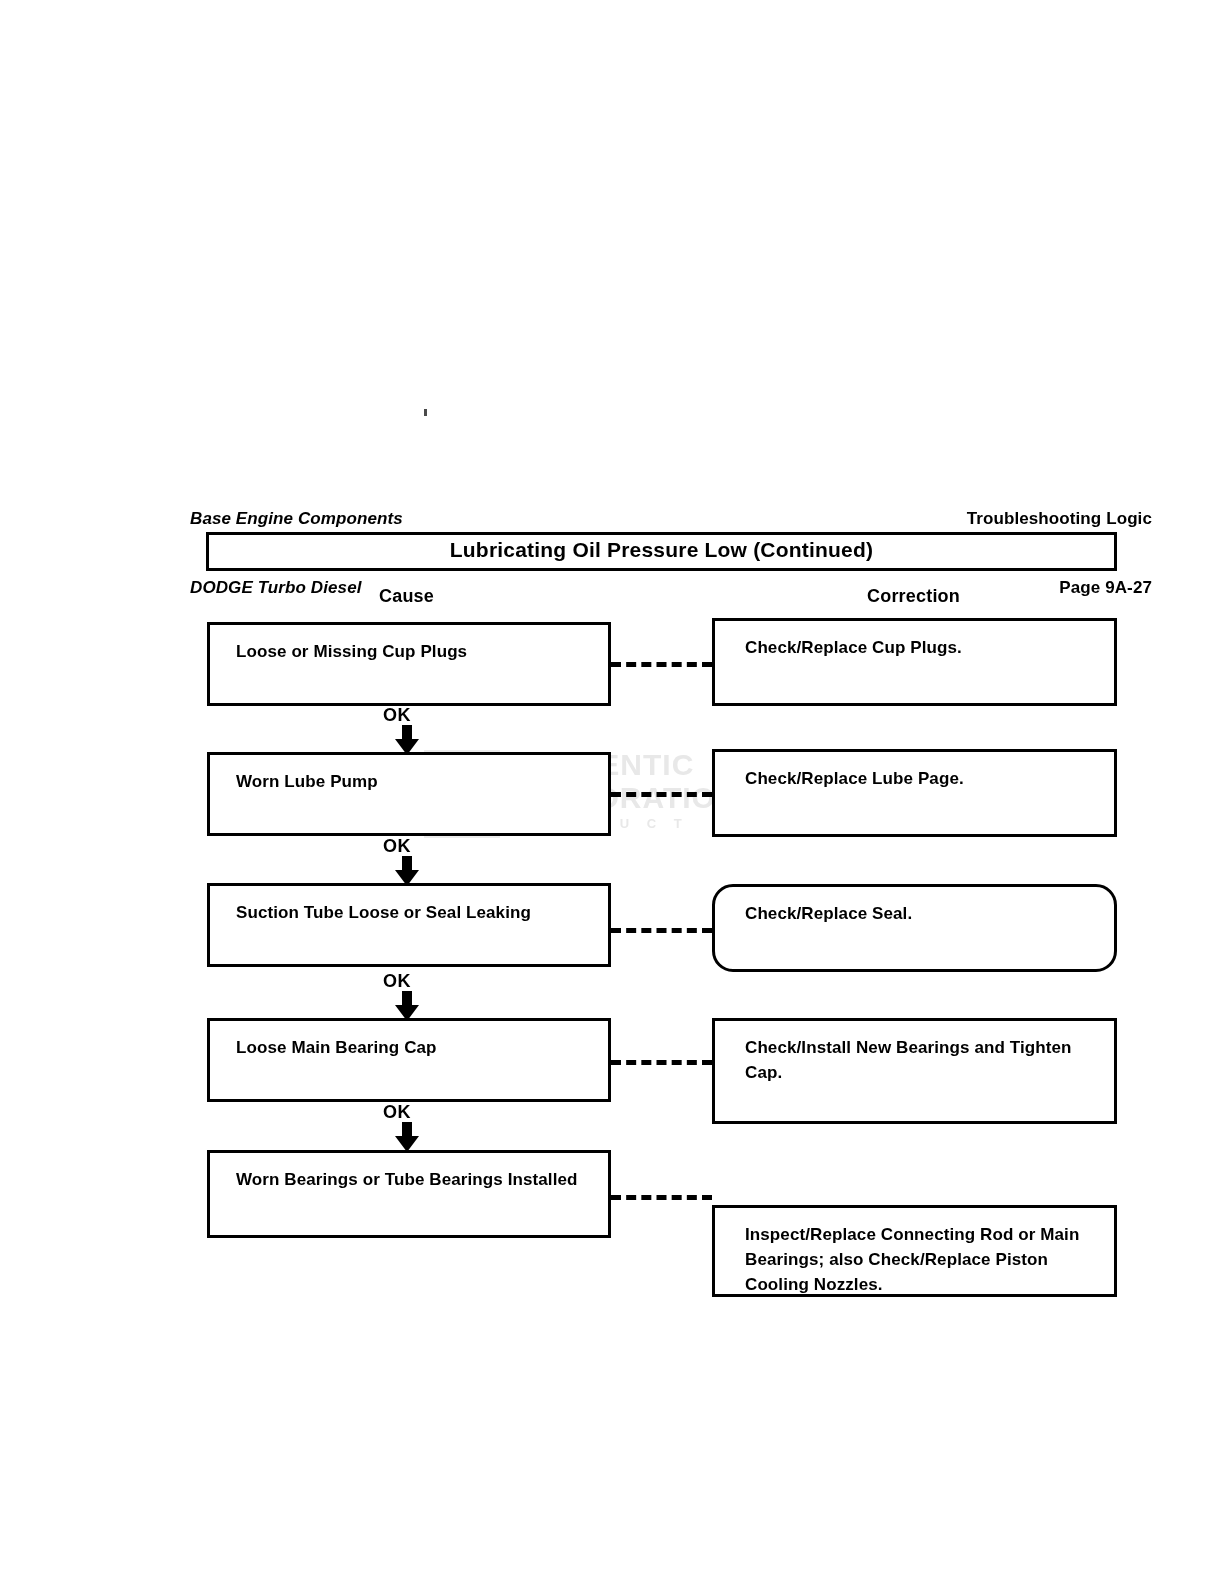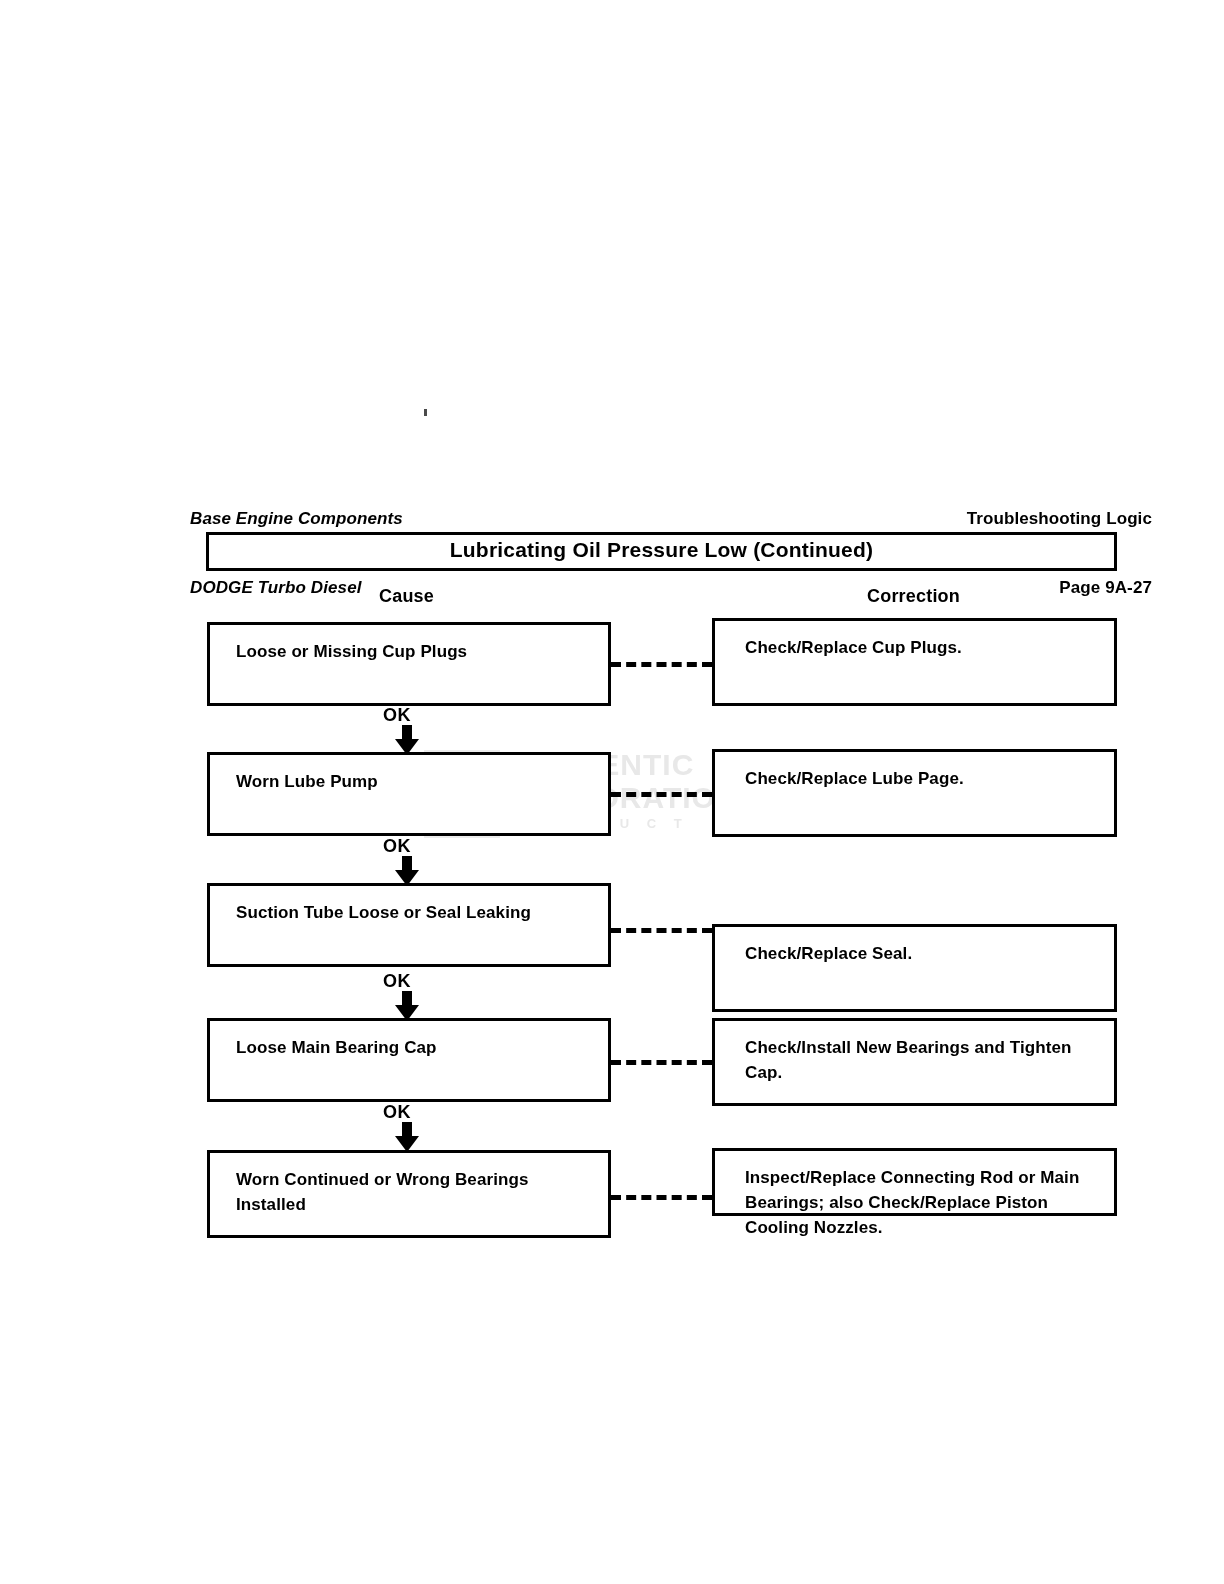--- a/index.html
+++ b/index.html
@@ -275,54 +275,54 @@
       <div class="shaft"></div>
         <div class="head"></div>
     </div>
   </div>
 
   <div class="row">
     <div class="node node-cause" style="top:883px; height:84px;">
       <div class="node-text">Suction Tube Loose or Seal Leaking</div>
     </div>
     <div class="link" style="top:928px;"></div>
-    <div class="node node-correction" style="top:924px; height:88px;">
+    <div class="node node-correction" style="top:884px; height:88px;border-radius:21px;">
       <div class="node-text">Check/Replace Seal.</div>
     </div>
   </div>
 
   <div class="ok-group">
     <div class="ok-label" style="top:971px;">OK</div>
     <div class="ok-arrow" style="top:991px;">
       <div class="shaft"></div>
         <div class="head"></div>
     </div>
   </div>
 
   <div class="row">
     <div class="node node-cause" style="top:1018px; height:84px;">
       <div class="node-text">Loose Main Bearing Cap</div>
     </div>
     <div class="link" style="top:1060px;"></div>
-    <div class="node node-correction" style="top:1018px; height:88px;">
+    <div class="node node-correction" style="top:1018px; height:106px;">
       <div class="node-text">Check/Install New Bearings and Tighten Cap.</div>
     </div>
   </div>
 
   <div class="ok-group">
     <div class="ok-label" style="top:1102px;">OK</div>
     <div class="ok-arrow" style="top:1122px;">
       <div class="shaft"></div>
         <div class="head"></div>
     </div>
   </div>
 
   <div class="row">
     <div class="node node-cause" style="top:1150px; height:88px;">
-      <div class="node-text">Worn Continued or Wrong Bearings Installed</div>
+      <div class="node-text">Worn Bearings or Tube Bearings Installed</div>
     </div>
     <div class="link" style="top:1195px;"></div>
-    <div class="node node-correction" style="top:1148px; height:68px;">
+    <div class="node node-correction" style="top:1205px; height:92px;">
       <div class="node-text">Inspect/Replace Connecting Rod or Main Bearings; also Check/Replace Piston Cooling Nozzles.</div>
     </div>
   </div>
 
 </div>
 
 </body></html>

